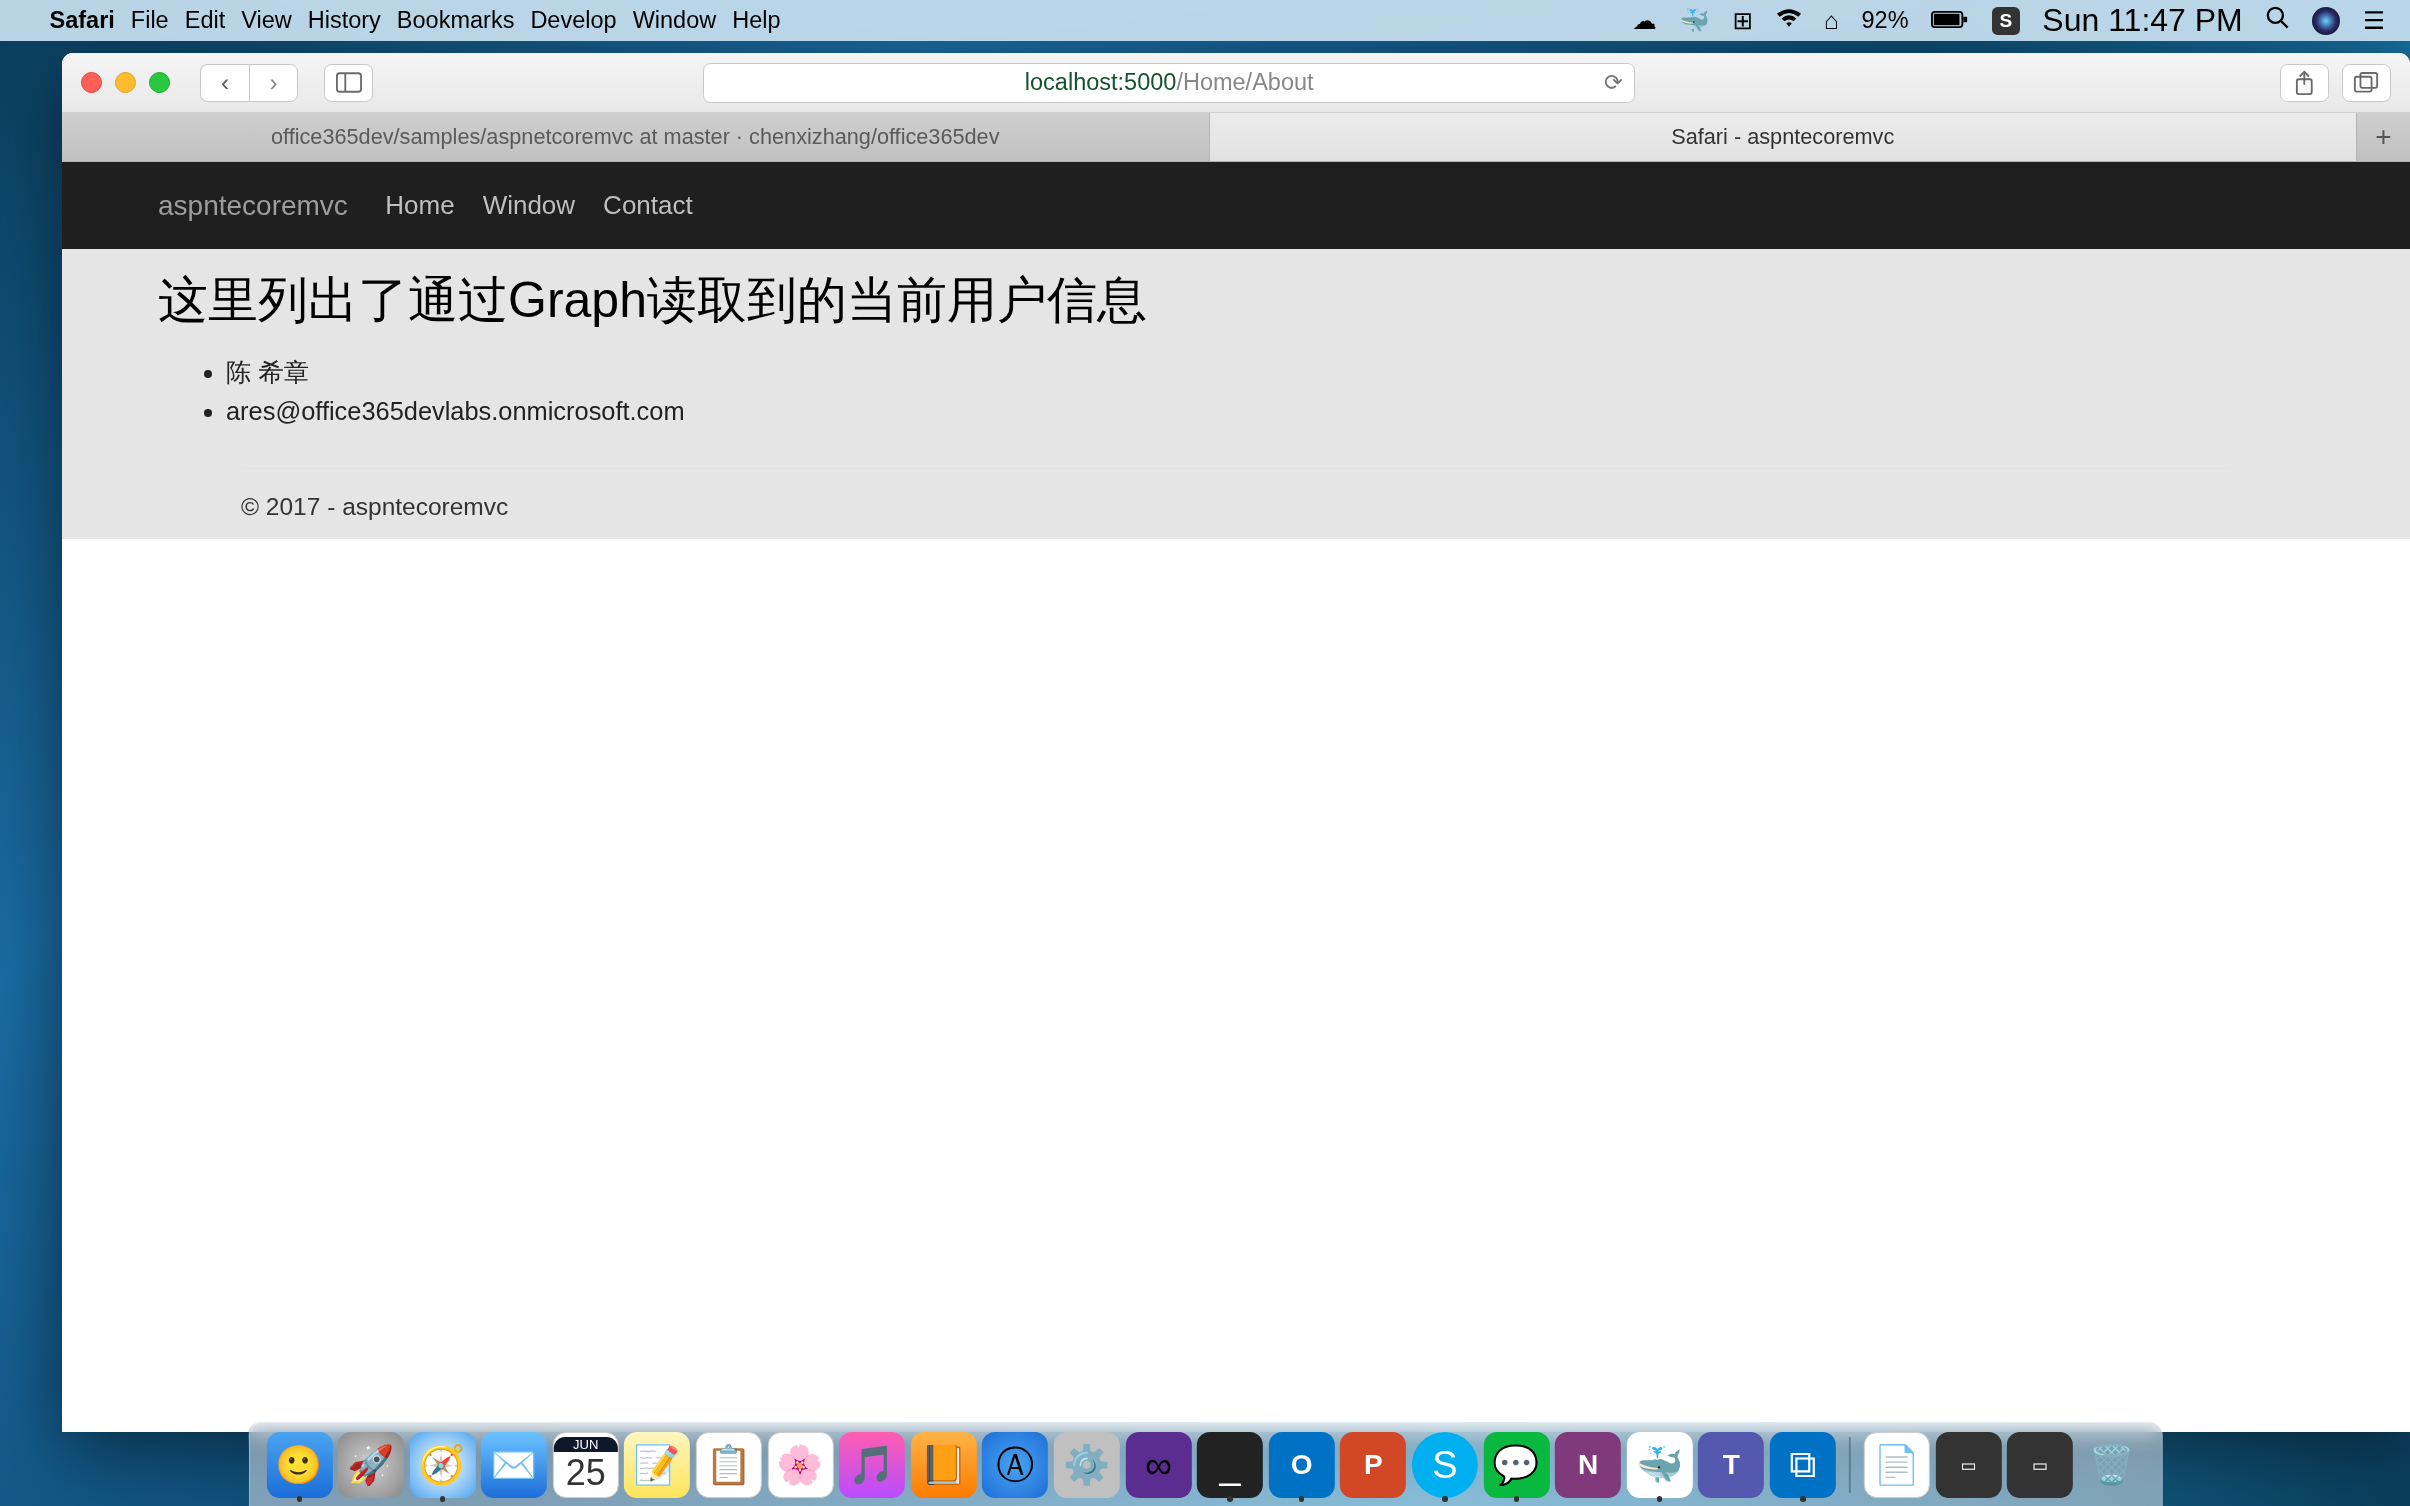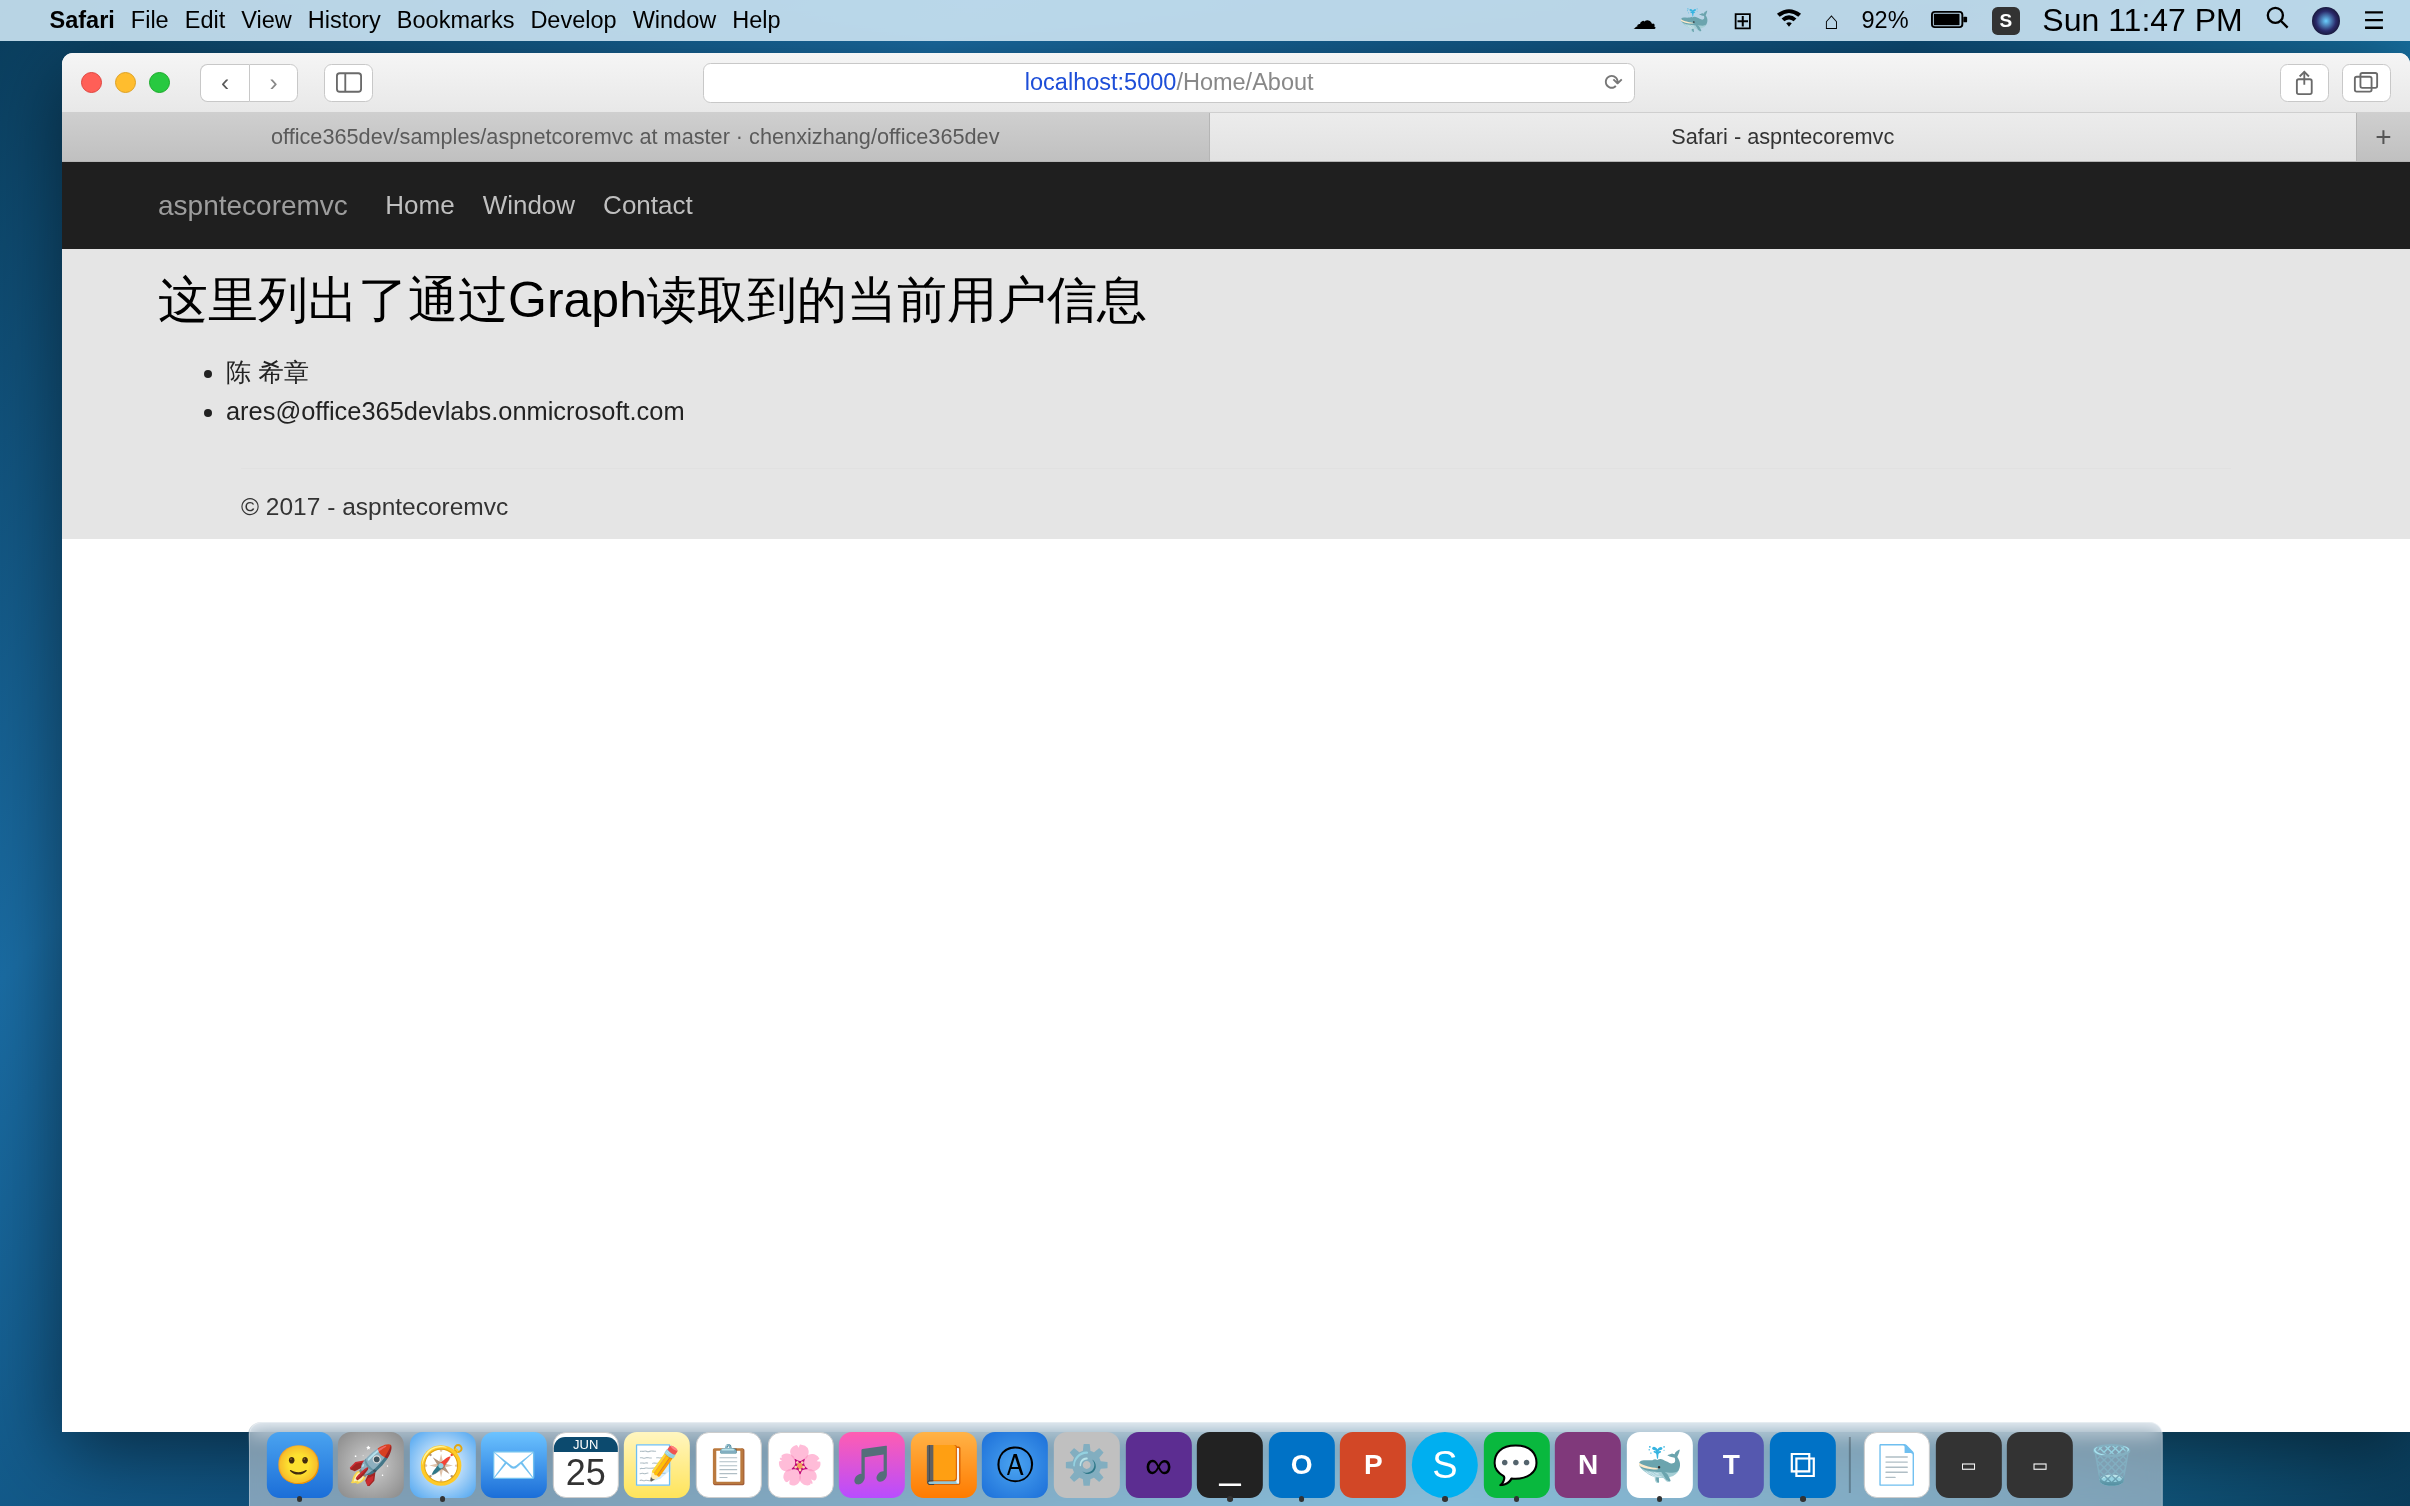--- a/index.html
+++ b/index.html
@@ -89,21 +89,21 @@
       background: #fff;
       border: 0.9px solid #c8c8c8;
       border-radius: 7.5px;
       display: flex;
       align-items: center;
       justify-content: center;
       font-size: 23.5px;
       color: #333;
       position: relative;
     }
-    .address-bar .url-host { color: #1d4ed8; }
+    .address-bar .url-host { color: #14532d; }
     .address-bar .url-path { color: #888; }
     .address-bar .reload {
       position: absolute; right: 11.3px; color: #777; font-size: 22.6px;
     }
     .toolbar-right {
       display: flex; gap: 13px; margin-left: auto;
     }
     .tb-btn {
       width: 49px; height: 38px; border: 0.9px solid #c8c8c8;
       background: #fff; border-radius: 7.5px;
@@ -205,21 +205,21 @@
     .dock-item.running::after {
       content: ''; position: absolute; bottom: -3.8px; left: 50%;
       transform: translateX(-50%);
       width: 5.6px; height: 5.6px; background: #333; border-radius: 50%;
     }
     .dock-item.finder { background: linear-gradient(#4aa3f0, #1b6ed8); }
     .dock-item.launchpad { background: radial-gradient(#d0d0d0, #888); }
     .dock-item.safari { background: radial-gradient(#fff, #4aa3f0); }
     .dock-item.mail { background: linear-gradient(#6cc3ff, #1b6ed8); }
     .dock-item.cal { background: #fff; border: 0.9px solid #ccc; flex-direction: column; font-size: 13px; }
-    .dock-item.cal .mon { background: #0c4a6e; color:#fff; width:100%; text-align:center; border-radius:11.3px 11.3px 0 0;}
+    .dock-item.cal .mon { background: #0f172a; color:#fff; width:100%; text-align:center; border-radius:11.3px 11.3px 0 0;}
     .dock-item.cal .day { font-size: 36px; color:#333; }
     .dock-item.notes { background: linear-gradient(#fff6c0, #ffe45a); }
     .dock-item.reminders { background: #fff; border: 0.9px solid #ccc; }
     .dock-item.photos { background: #fff; border: 0.9px solid #ccc; }
     .dock-item.itunes { background: linear-gradient(#ff5db1, #b84cff); }
     .dock-item.ibooks { background: linear-gradient(#ffb347, #ff7b00); }
     .dock-item.appstore { background: radial-gradient(#4aa3f0, #1b6ed8); }
     .dock-item.prefs { background: #c0c0c0; }
     .dock-item.vs { background: #5c2d91; }
     .dock-item.term { background: #222; }

